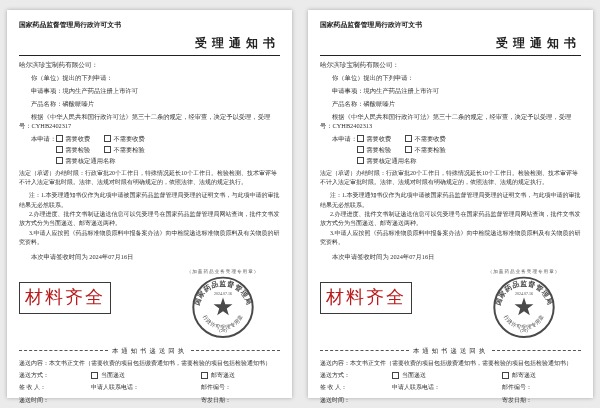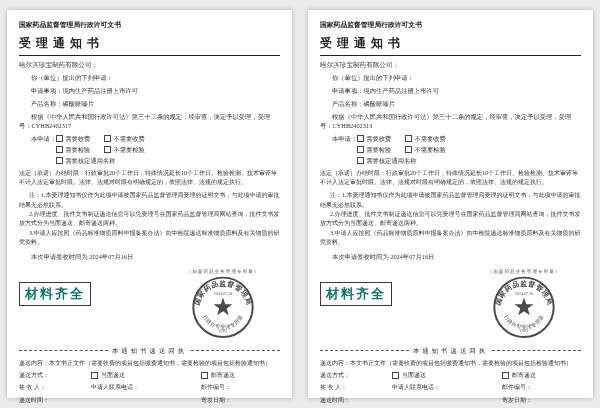--- a/index.html
+++ b/index.html
@@ -1,38 +1,38 @@
 <!DOCTYPE html>
 <html><head>
 <meta charset="utf-8">
 <style>
   html,body{margin:0;padding:0;background:#ebebeb;width:600px;height:408px;overflow:hidden;
     font-family:"Liberation Serif","DejaVu Serif",serif;color:#333;}
   .canvas{width:600px;height:408px;display:flex;justify-content:center;gap:16px;padding-top:10px;box-sizing:border-box;}
   .page{width:285px;height:388px;background:#fff;box-shadow:0 0 4px rgba(0,0,0,.28);
     box-sizing:border-box;padding:10px 12px 4px 12px;position:relative;font-size:6.3px;line-height:1.55;}
   .doc-header{font-weight:bold;font-size:6.8px;color:#222;}
-  .doc-title{text-align:left;font-size:12px;font-weight:bold;letter-spacing:5px;color:#222;margin-top:3px;}
+  .doc-title{text-align:right;font-size:12px;font-weight:bold;letter-spacing:5px;color:#222;margin-top:3px;}
   .title-rule{border:none;border-top:1.6px solid #222;margin:3px 0 4px 0;}
   .recipient{font-size:6.6px;margin-top:2px;}
   .ind{padding-left:12px;margin-top:3px;}
   .law{margin-top:3px;text-indent:12px;}
   .chk-block{margin-top:3px;display:flex;}
   .chk-label{padding-left:12px;white-space:nowrap;}
   .chk-rows{display:flex;flex-direction:column;gap:1px;}
   .chk-row{display:flex;gap:14px;}
   .chk{display:inline-flex;align-items:center;gap:2px;white-space:nowrap;}
   .box{display:inline-block;width:5px;height:5px;border:1px solid #444;background:#fff;}
   .para{margin-top:4px;font-size:6px;line-height:1.5;}
   .notes{margin-top:4px;font-size:6px;line-height:1.55;}
   .note{text-indent:10px;}
   .signtime{margin-top:5px;padding-left:12px;}
   .stamp-row{position:relative;height:74px;margin-top:6px;}
-  .materials{position:absolute;left:0;top:14px;border:1.6px solid #3a3a3a;color:#0f766e;
-    font-weight:bold;font-size:13px;letter-spacing:2px;padding:1px 5px;background:#fff;}
+  .materials{position:absolute;left:0;top:14px;border:1.6px solid #3a3a3a;color:#b91c1c;
+    font-weight:normal;font-size:18px;letter-spacing:2px;padding:1px 5px;background:#fff;}
   .seal-wrap{position:absolute;left:148px;top:0;width:112px;text-align:center;}
   .seal-caption{font-size:4.6px;color:#555;letter-spacing:1px;}
   .seal-svg{width:66px;height:66px;display:block;margin:0 auto;margin-top:-2px;}
   .receipt-sep{display:flex;align-items:center;margin-top:4px;}
   .receipt-sep .dash{flex:1;border-top:1px dashed #555;}
   .receipt-sep .sep-title{padding:0 4px;font-size:6.4px;letter-spacing:3px;white-space:nowrap;}
   .rx{margin-top:3px;font-size:6px;}
   .rx-grid{display:flex;margin-top:3px;font-size:6px;}
   .rx-grid .c1{width:72px;}
   .rx-grid .c2{width:110px;display:flex;gap:3px;align-items:center;}

